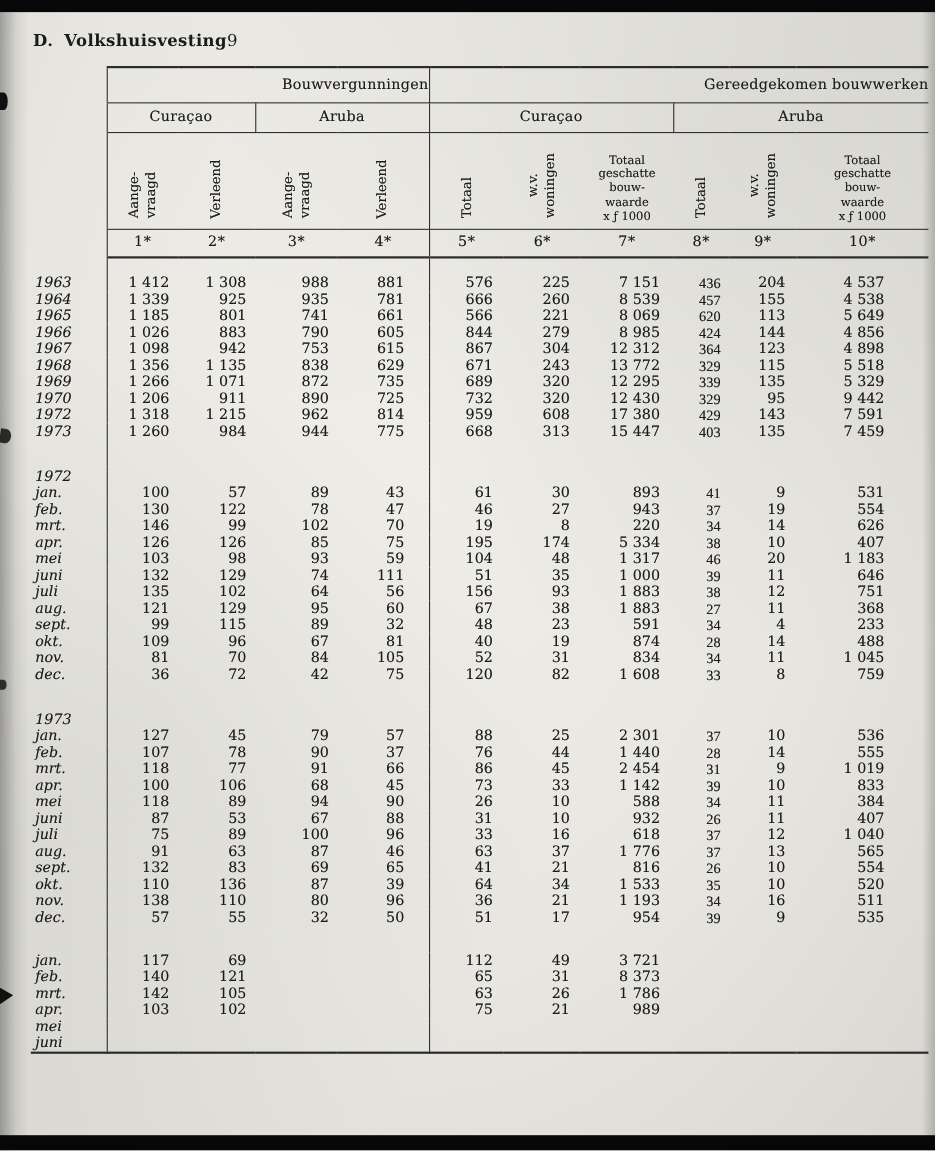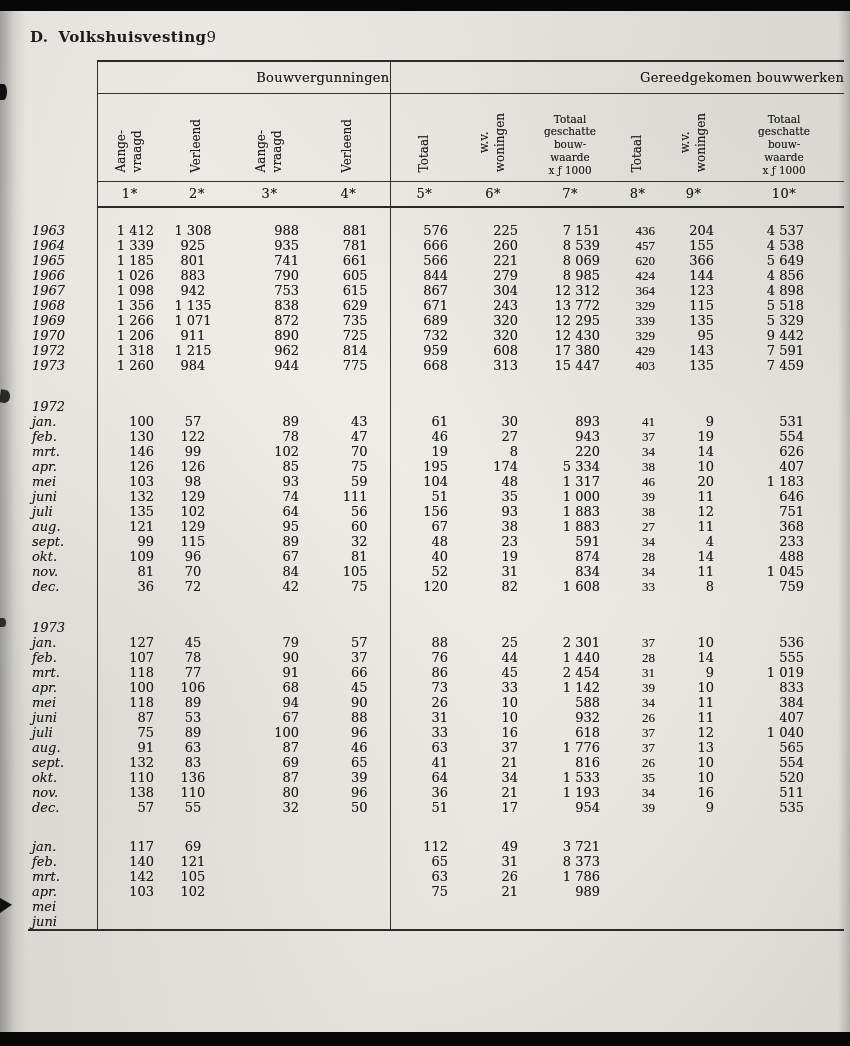--- a/index.html
+++ b/index.html
@@ -91,21 +91,21 @@
 
   
   .stats td { line-height:15px; height:15px; overflow:hidden; }
   .stats td.num { text-align:right; }
   .stats td.rowlabel { font-style:italic; padding-left:4px; text-align:left; }
   .stats tr.section-title td.rowlabel { padding-top:2px; }
   .stats tr.spacer td { height:24px; }
   .stats tr.spacer.lead td { height:16px; }
 
   .stats td.c1 { padding-right:8px; }
-  .stats td.c2 { padding-right:8px;text-align:center; }
+  .stats td.c2 { padding-right:8px; }
   .stats td.c3 { padding-right:8px;margin-top:20px; }
   .stats td.c4 { padding-right:22px; }
   .stats td.c5 { padding-right:10px; }
   .stats td.c6 { padding-right:10px; }
   .stats td.c7 { padding-right:12px; }
   .stats td.c8 { padding-right:8px;font-family:Liberation Serif, serif; }
   .stats td.c9 { padding-right:10px; }
   .stats td.c10 { padding-right:40px; }
 </style>
 </head>
@@ -138,20 +138,27 @@
         <col style="width:84px">
         <col style="width:51px">
         <col style="width:61px">
         <col style="width:120px">
     </colgroup>
     <thead>
       <tr class="group-row">
         <th class="stub"></th>
         <th class="group g1" colspan="4">Bouwvergunningen</th>
         <th class="group g2" colspan="6">Gereedgekomen bouwwerken</th>
+      </tr>
+      <tr class="region-row">
+        <th class="stub"></th>
+        <th class="region" colspan="2">Curaçao</th>
+        <th class="region" colspan="2">Aruba</th>
+        <th class="region" colspan="3">Curaçao</th>
+        <th class="region" colspan="3">Aruba</th>
       </tr>
       <tr class="collabel-row">
         <th class="stub"></th>
         <th class="cl c1"><div class="vert">Aange-
 vraagd</div></th>
         <th class="cl c2"><div class="vert">Verleend</div></th>
         <th class="cl c3"><div class="vert">Aange-
 vraagd</div></th>
         <th class="cl c4"><div class="vert">Verleend</div></th>
         <th class="cl c5"><div class="vert">Totaal</div></th>
@@ -232,21 +239,21 @@
         <tr class="data-row">
           <td class="rowlabel">1965</td>
           <td class="num c1">1 185</td>
           <td class="num c2">801</td>
           <td class="num c3">741</td>
           <td class="num c4">661</td>
           <td class="num c5">566</td>
           <td class="num c6">221</td>
           <td class="num c7">8 069</td>
           <td class="num c8">620</td>
-          <td class="num c9">366</td>
+          <td class="num c9">113</td>
           <td class="num c10">5 649</td>
         </tr>
         <tr class="data-row">
           <td class="rowlabel">1966</td>
           <td class="num c1">1 026</td>
           <td class="num c2">883</td>
           <td class="num c3">790</td>
           <td class="num c4">605</td>
           <td class="num c5">844</td>
           <td class="num c6">279</td>

